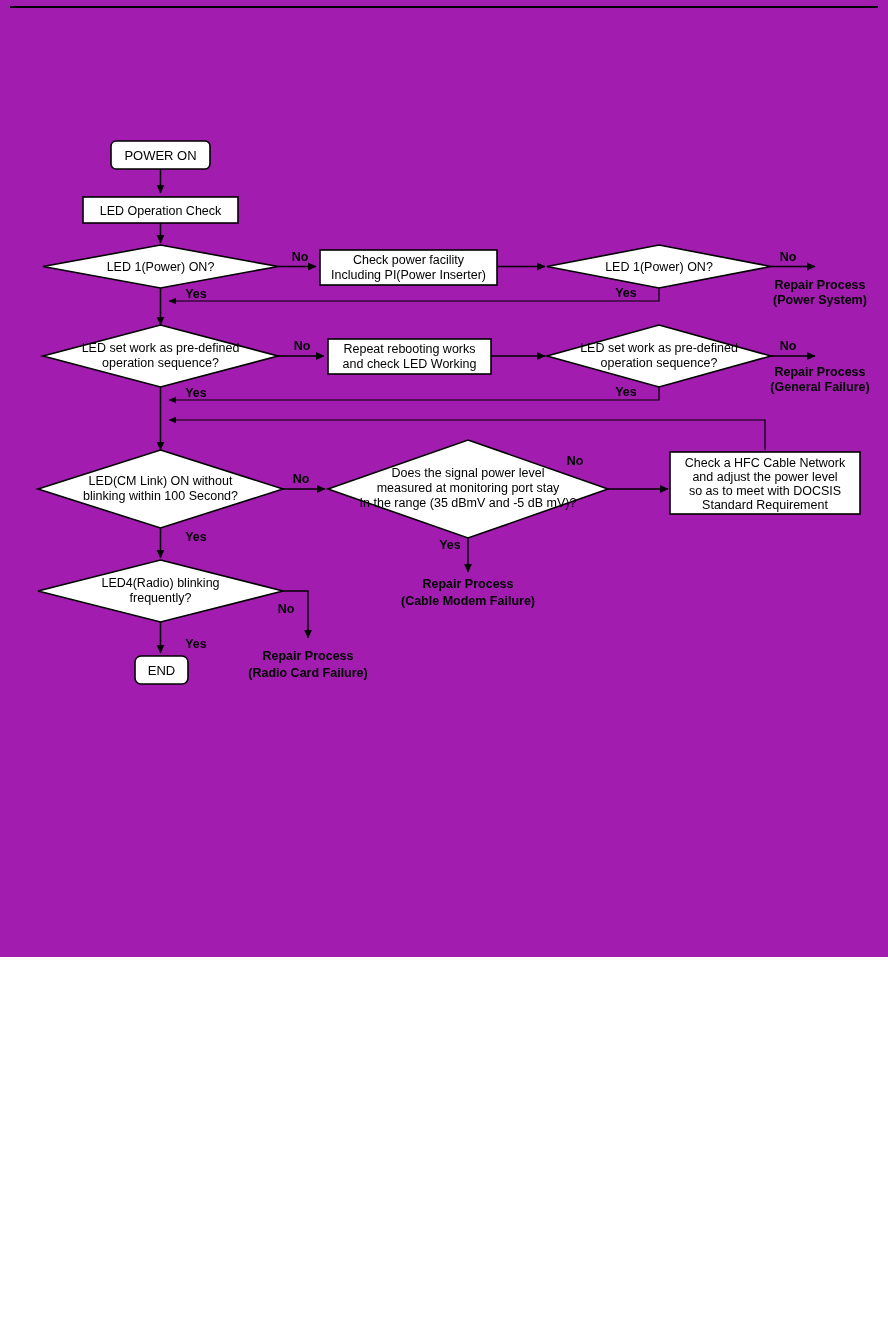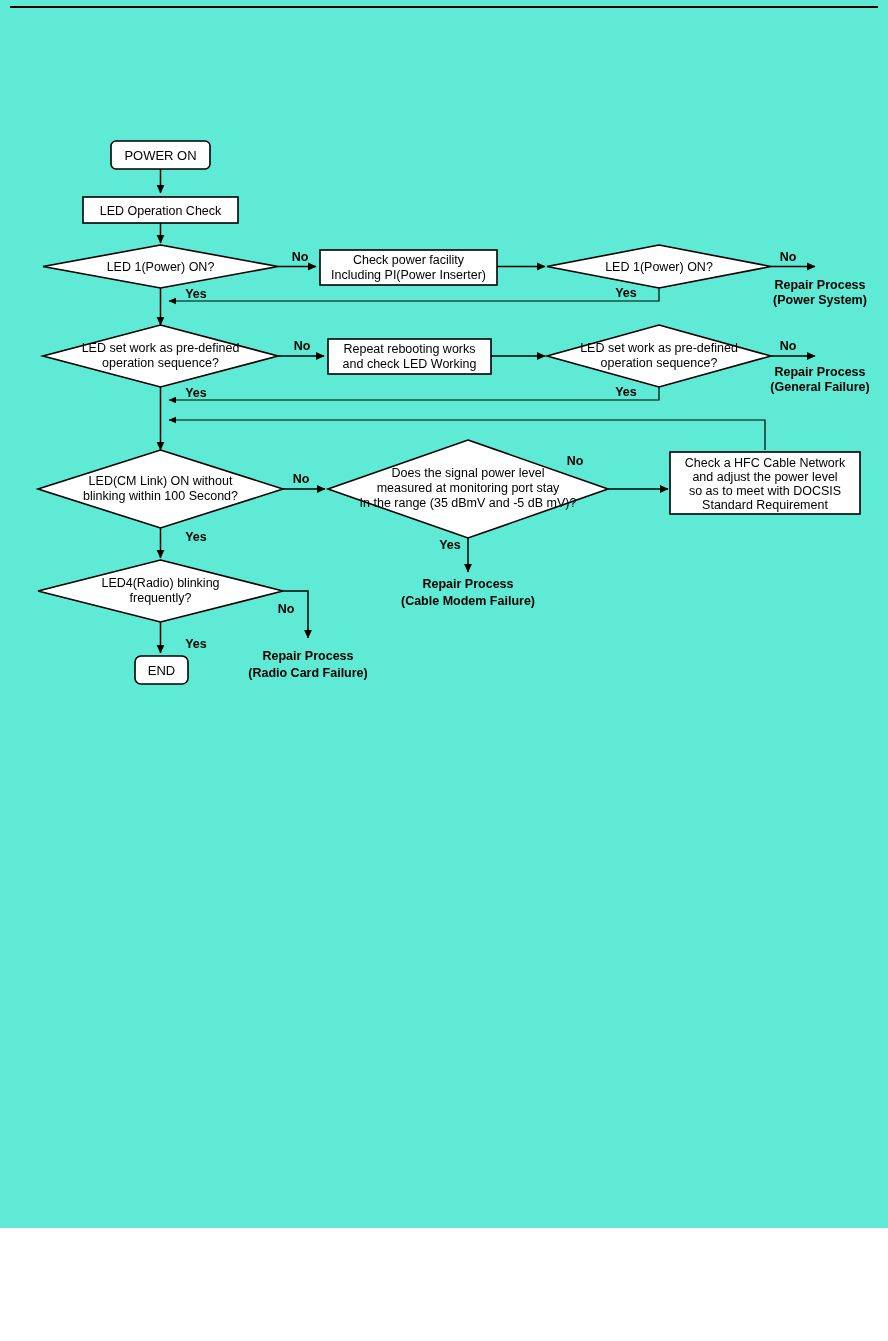--- a/index.html
+++ b/index.html
@@ -12,22 +12,22 @@
     height: 1341px;
     position: relative;
     font-family: "Liberation Sans", sans-serif;
     color: #000000;
     overflow: hidden;
   }
   #page {
     position: absolute;
     left: 0; top: 0;
     width: 888px;
-    height: 1228px;
-    background: #5eead4;
+    height: 957px;
+    background: #a21caf;
   }
   .top-rule {
     position: absolute;
     left: 10px;
     top: 6px;
     width: 868px;
     height: 2px;
     background: #000000;
   }
   svg#flow {

